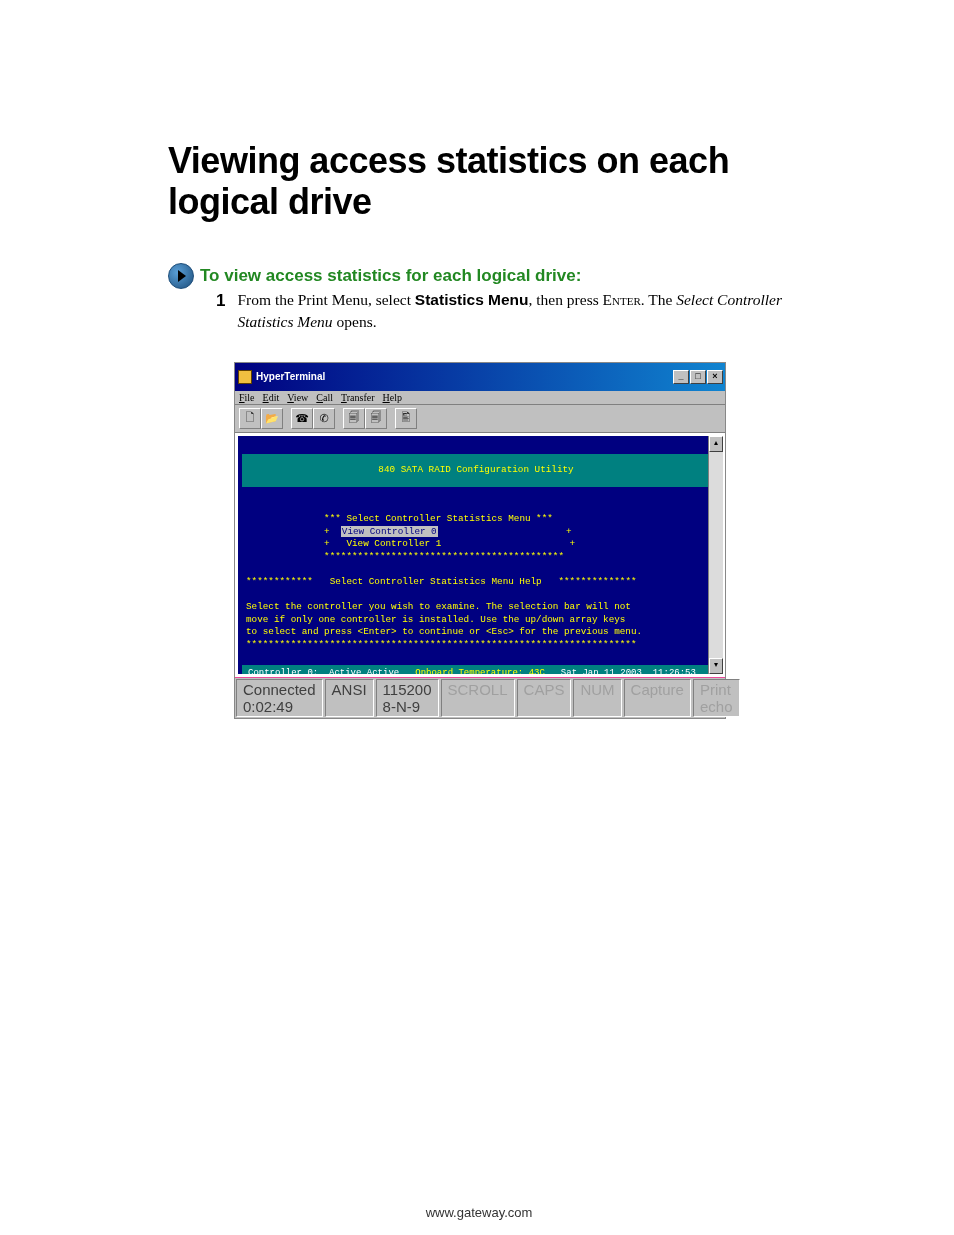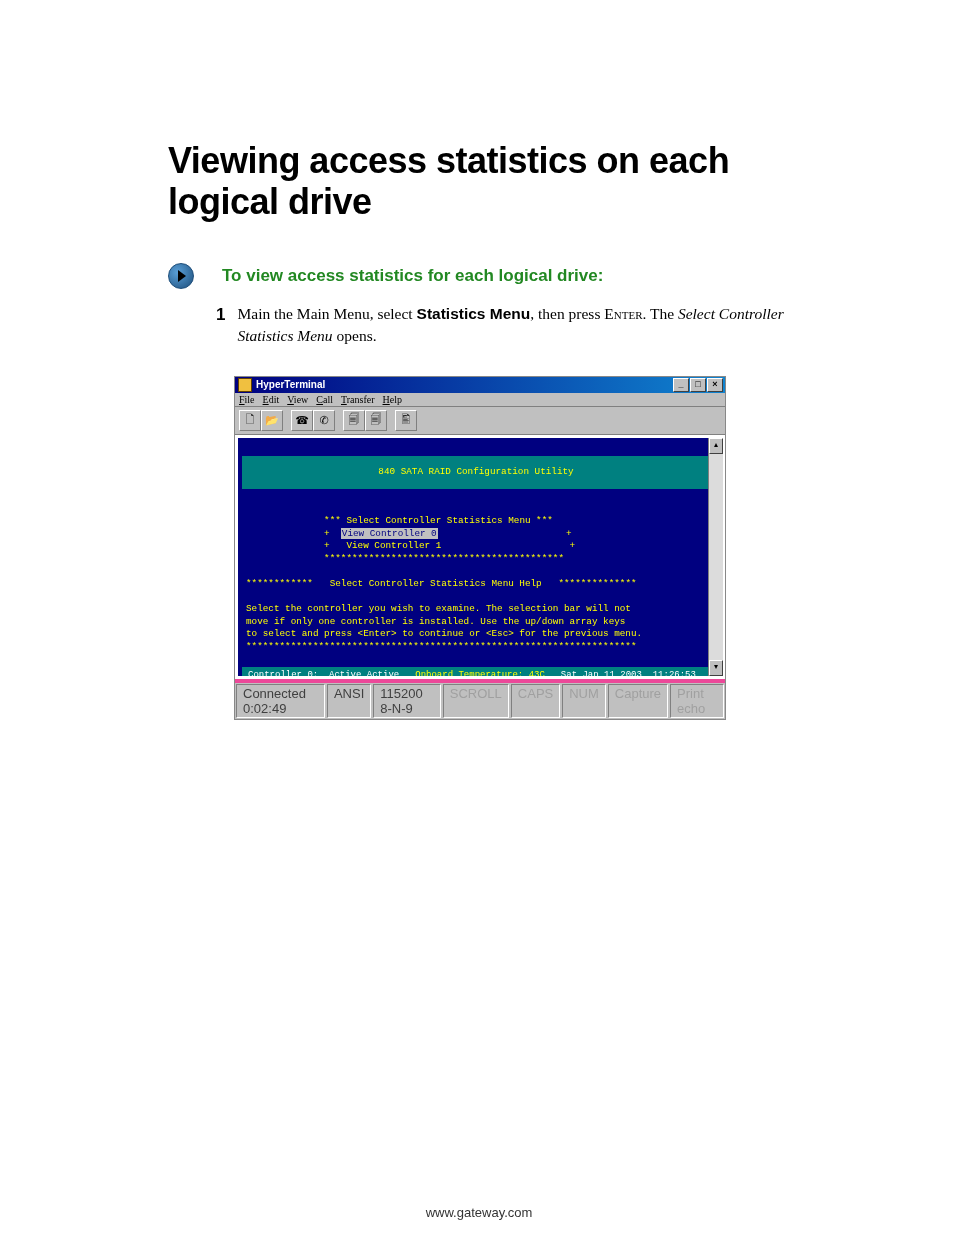--- a/index.html
+++ b/index.html
@@ -29,22 +29,21 @@
     line-height: 1.15;
     margin: 0 0 40px 48px;
     letter-spacing: -0.5px;
   }
   .procedure {
     margin-left: 48px;
   }
   .procedure-head {
     display: flex;
     align-items: center;
-    gap: 28px;
-    margin-bottom: 14px;
+    gap: 6px;
   }
   .play-icon {
     width: 24px;
     height: 24px;
     border-radius: 50%;
     background: radial-gradient(circle at 35% 35%, #5aa0d8, #1c4d7a);
     position: relative;
     border: 1px solid #1c4d7a;
     flex-shrink: 0;
   }
@@ -97,21 +96,21 @@
     margin: 28px 0 0 66px;
     width: 490px;
     border: 1px solid #888;
     background: #c0c0c0;
     font-family: "MS Sans Serif", Tahoma, sans-serif;
     font-size: 10px;
   }
   .titlebar {
     background: linear-gradient(to right, #000080, #1084d0);
     color: #fff;
-    height: 16px;
+    height: 28px;
     display: flex;
     align-items: center;
     padding: 0 2px 0 3px;
     font-weight: bold;
     font-size: 10px;
   }
   .titlebar-icon {
     width: 12px;
     height: 12px;
     background: #f0c040;
@@ -226,23 +225,23 @@
     border-right-color: #404040;
     border-bottom-color: #404040;
     font-size: 8px;
     text-align: center;
     line-height: 12px;
   }
   .scroll-track { flex: 1; background: #dcdcdc; }
   .statusbar {
     background: #c0c0c0;
     display: flex;
-    font-size: 13px;
+    font-size: 15px;
     color: #404040;
-    border-top: 4px solid #ec4899;
+    border-top: 1px solid #ec4899;
   }
   .statusbar > div {
     border: 1px solid #808080;
     border-top-color: #808080;
     border-left-color: #808080;
     border-right-color: #fff;
     border-bottom-color: #fff;
     padding: 1px 6px;
     margin: 1px;
     background: #c0c0c0;
@@ -269,21 +268,21 @@
 
   <div class="procedure">
     <div class="procedure-head">
       <div class="play-icon"></div>
       <div class="procedure-title">To view access statistics for each logical drive:</div>
     </div>
 
     <div class="step">
       <div class="step-num">1</div>
       <div class="step-body">
-        <span>Main the Main Menu, select </span><span class="bold">Statistics Menu</span><span>, then press </span><span class="smallcaps">Enter</span><span>. The </span><span class="italic">Select Controller Statistics Menu</span><span> opens.</span>
+        <span>From the Print Menu, select </span><span class="bold">Statistics Menu</span><span>, then press </span><span class="smallcaps">Enter</span><span>. The </span><span class="italic">Select Controller Statistics Menu</span><span> opens.</span>
       </div>
     </div>
 
     <div class="screenshot">
       <div class="titlebar">
         <div class="titlebar-icon"></div>
         <span>HyperTerminal</span>
         <div class="titlebar-spacer"></div>
         <div class="titlebar-btn">_</div>
         <div class="titlebar-btn">□</div>

